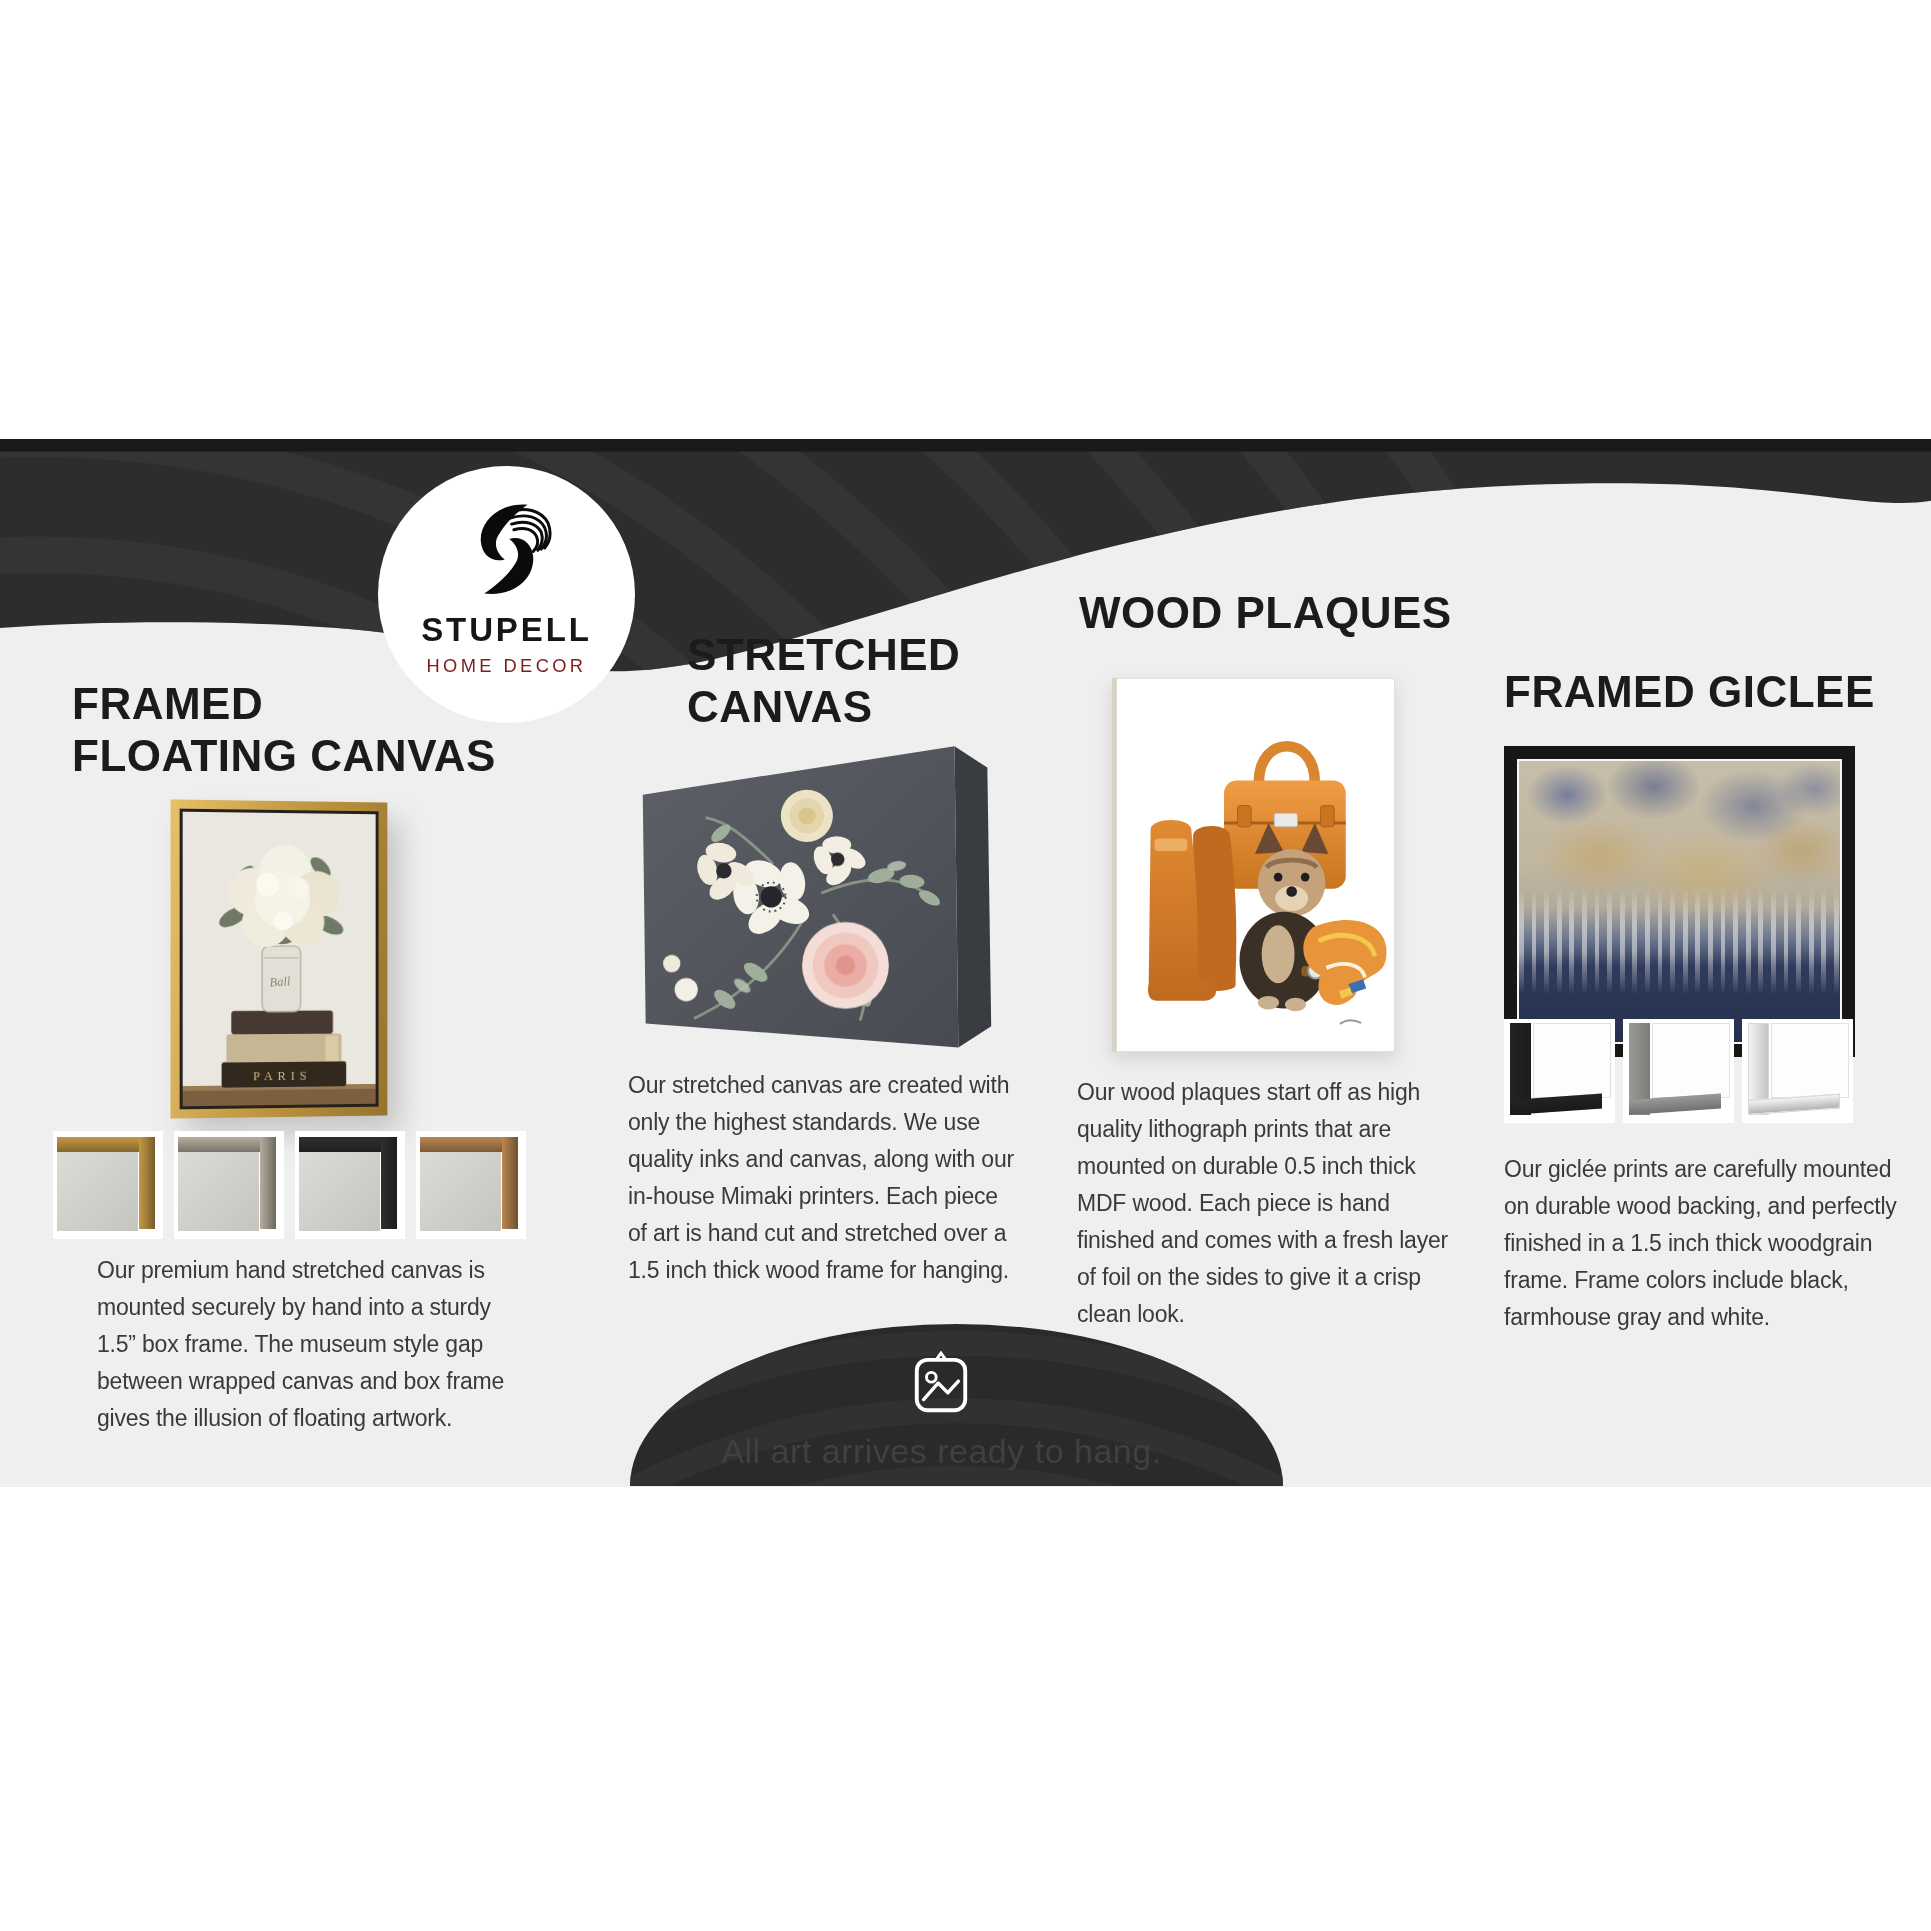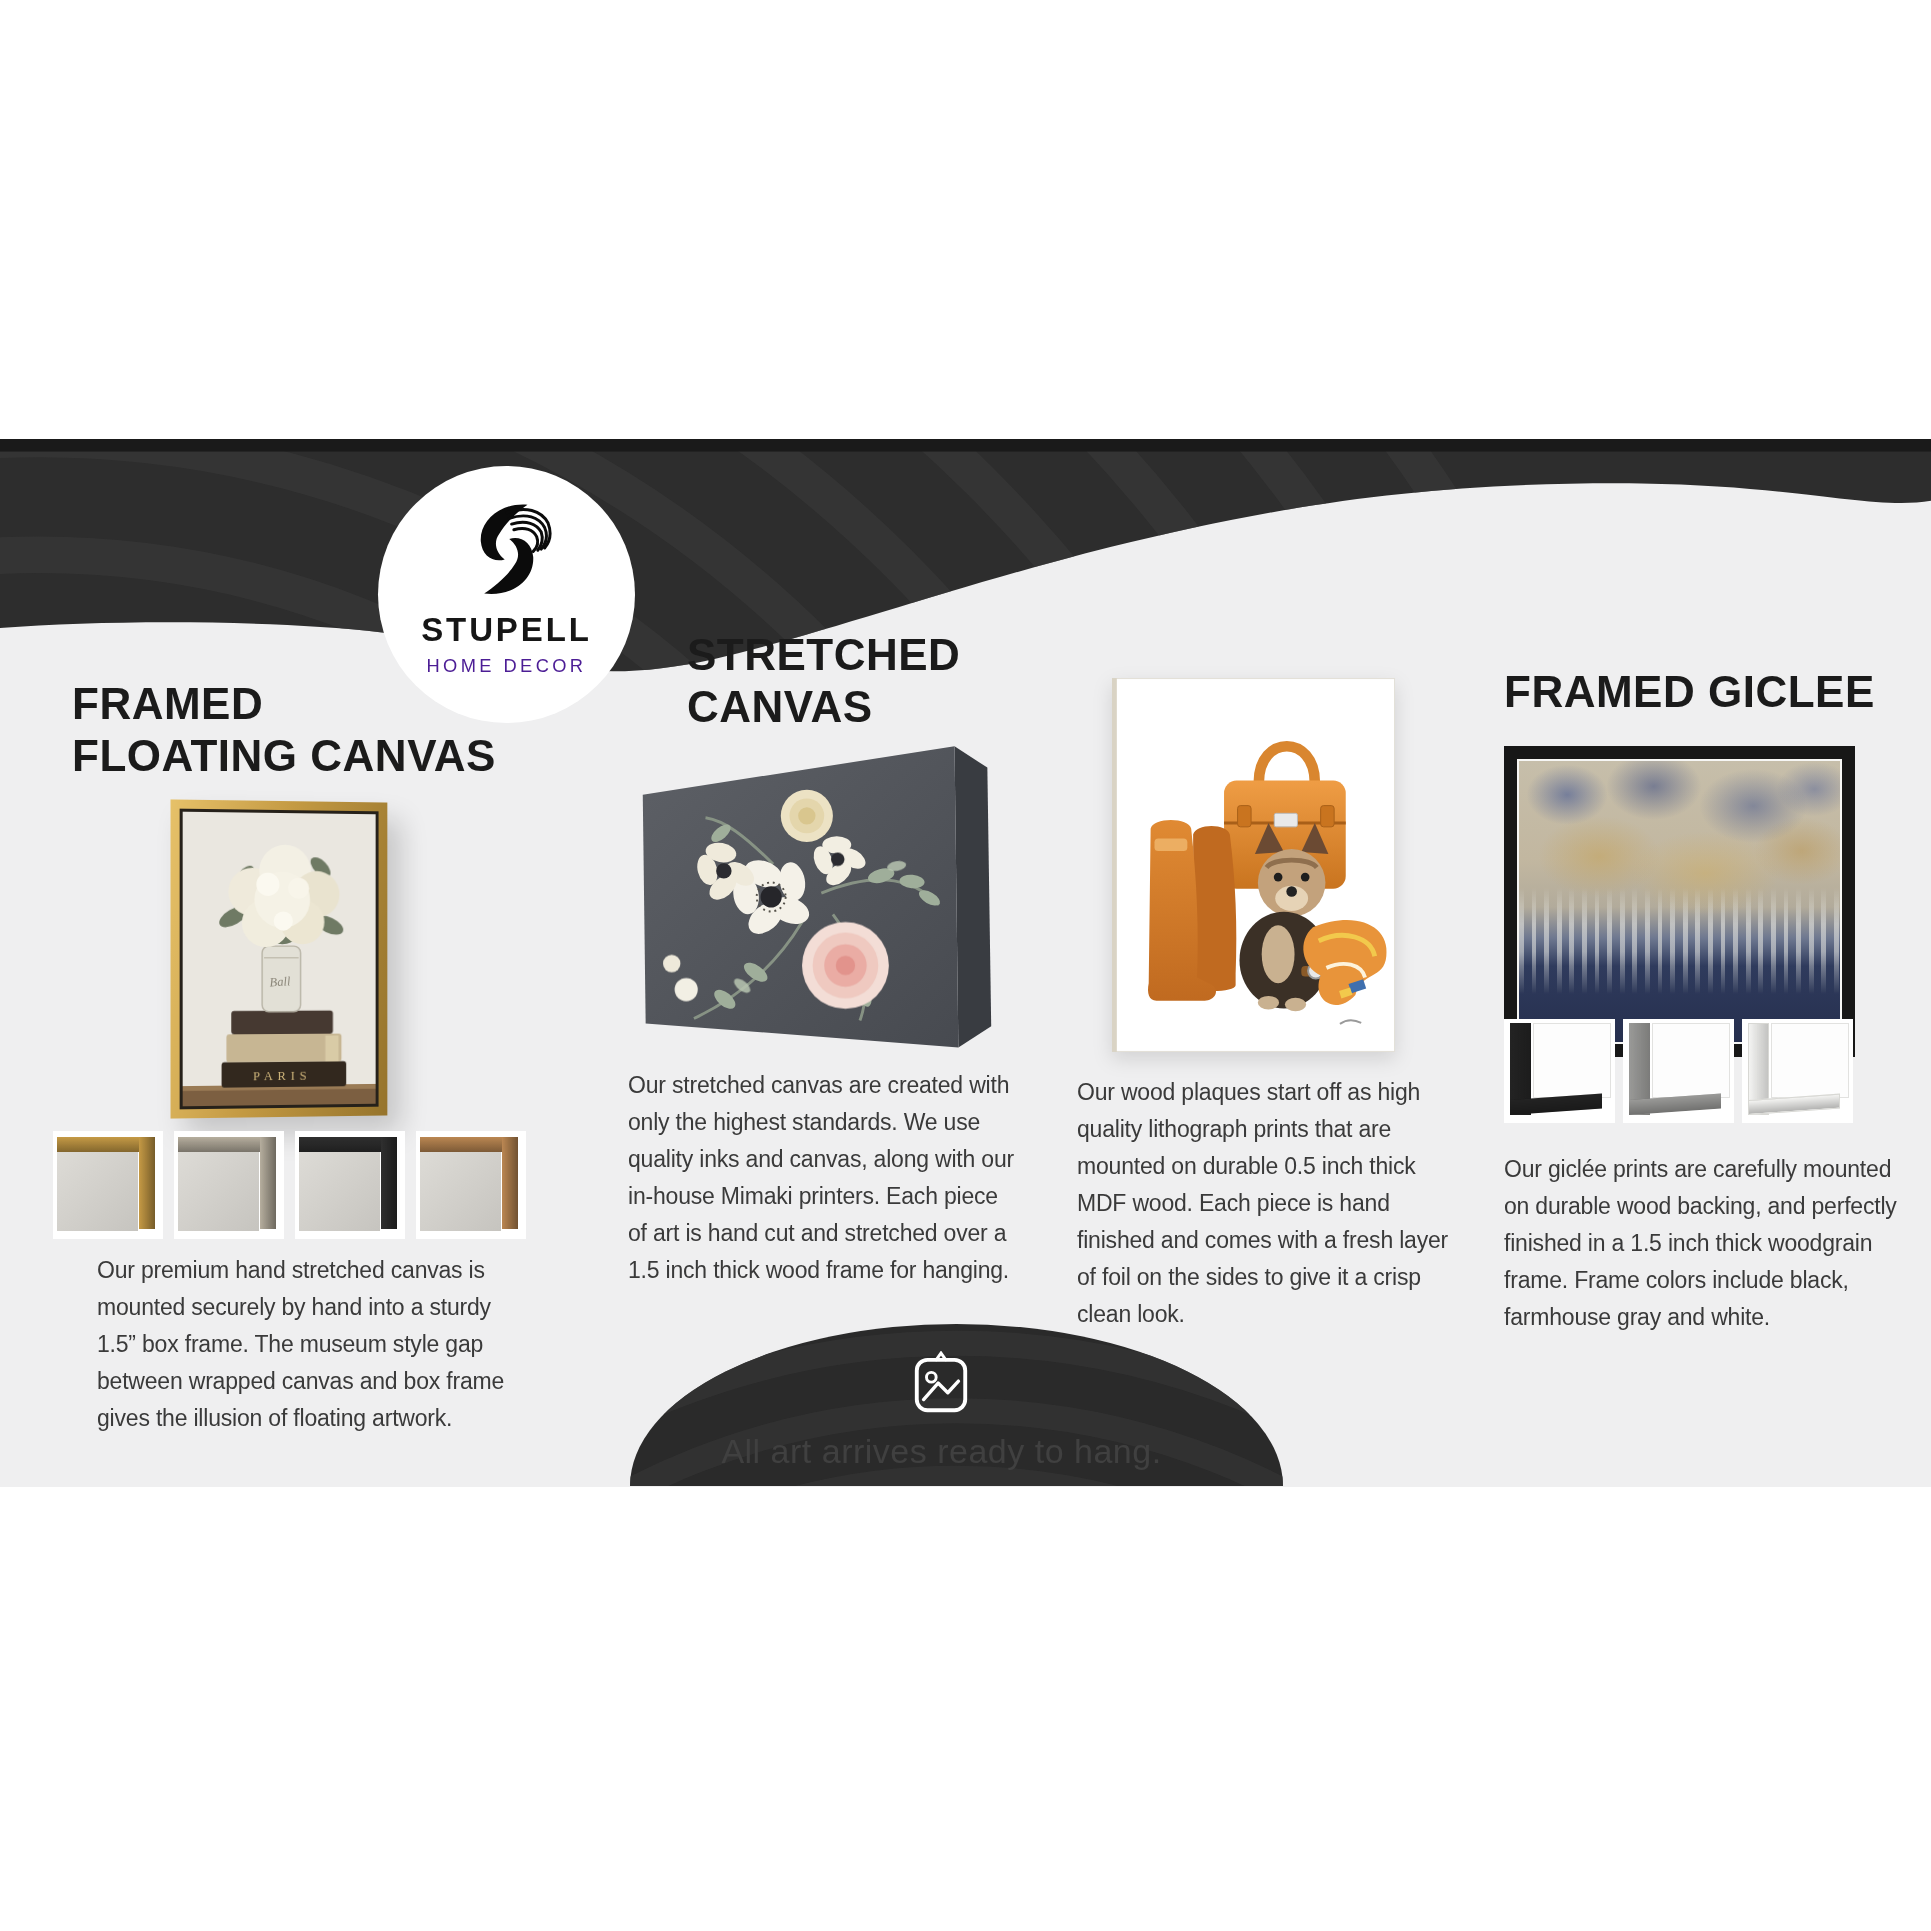--- a/index.html
+++ b/index.html
@@ -6,21 +6,21 @@
   #canvas{position:relative;width:1931px;height:1931px;background:#ffffff;overflow:hidden;
           font-family:"Liberation Sans",sans-serif;padding-left:8px;}
   
   .panel{position:absolute;left:0;top:439px;width:1931px;height:1048px;background:#efeff0;}
   .band-svg{position:absolute;left:0;top:0;width:1931px;height:301px;display:block;}
   
   .logo-circle{position:absolute;left:378px;top:27px;width:257px;height:257px;border-radius:50%;
                background:#ffffff;text-align:center;}
   .logo-mark{margin-top:25px;width:114px;height:114px;}
   .brand-name{font-size:33px;font-weight:700;letter-spacing:2.9px;color:#161616;margin-top:1.9px;}
-  .brand-tag{font-size:18.3px;font-weight:400;letter-spacing:3.4px;color:#4c1d95;margin-top:5.8px;}
+  .brand-tag{font-size:18.3px;font-weight:400;letter-spacing:3.4px;color:#7f1d1d;margin-top:5.8px;}
   
   .sec-title{position:absolute;white-space:pre-line;font-weight:700;color:#1b1b1b;
              font-size:44px;line-height:52px;letter-spacing:0.5px;}
   .sec-body{position:absolute;font-size:23px;line-height:37px;color:#3a3a3a;letter-spacing:-0.2px;}
   .t1{left:72px;top:239px;width:463px;}
   .t2{left:687px;top:190px;width:406px;}
   .t3{left:1079px;top:148px;width:406px;}
   .t4{left:1504px;top:227px;width:406px;}
   .b1{left:97px;top:813px;width:415px;}
   .b2{left:628px;top:628px;width:391px;}
@@ -130,20 +130,21 @@
         </g>
       </svg>
       <div class="brand-name">STUPELL</div>
       <div class="brand-tag">HOME DECOR</div>
     </div>
 
     <div class="sec-title t1">FRAMED
 FLOATING CANVAS</div>
     <div class="sec-title t2">STRETCHED
 CANVAS</div>
+    <div class="sec-title t3">WOOD PLAQUES</div>
     <div class="sec-title t4">FRAMED GICLEE</div>
 
     <div class="float-frame">
       <div class="float-gap">
         <svg class="float-art" viewBox="0 0 202 303">
           <rect width="202" height="303" fill="#eae7e0"></rect>
           <rect y="282" width="202" height="21" fill="#7c5f41"></rect>
           <rect y="282" width="202" height="5" fill="#9a7b55"></rect>
 
           <rect x="40" y="258" width="130" height="26" rx="3" fill="#32281e"></rect>

